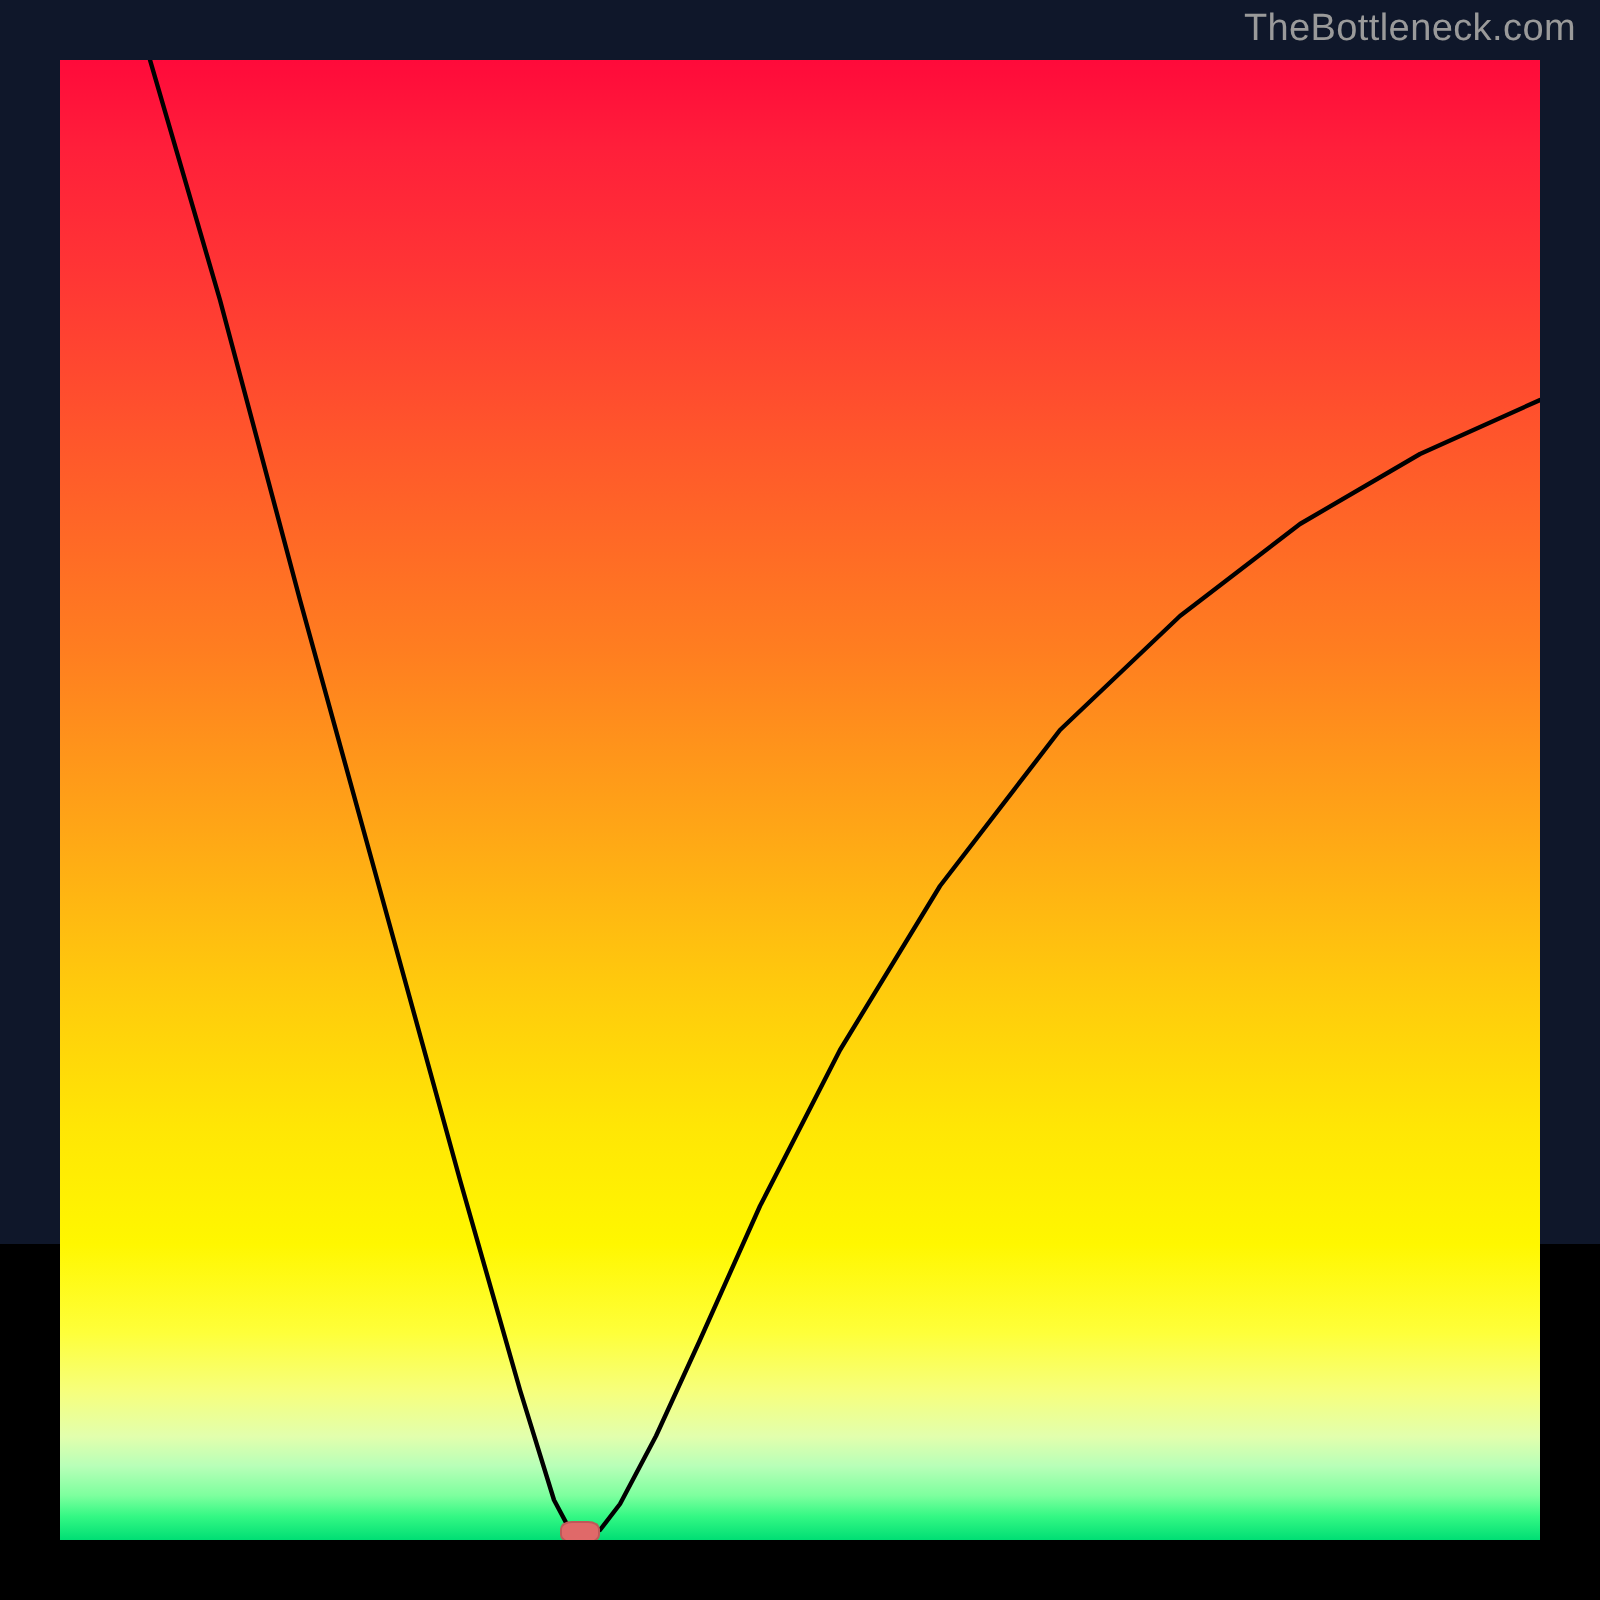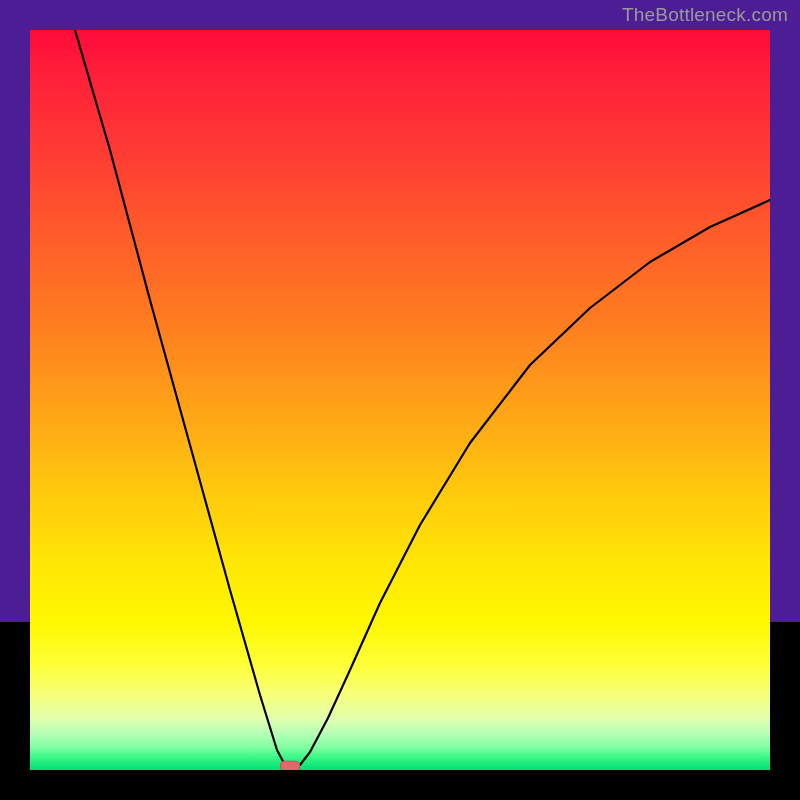--- a/index.html
+++ b/index.html
@@ -9,21 +9,21 @@
     height: 800px;
     background: #000000;
     overflow: hidden;
     font-family: Arial, Helvetica, sans-serif;
   }
   .frame {
     position: absolute;
     inset: 0;
     width: 800px;
     height: 622px;
-    background: #4c1d95;
+    background: #0f172a;
   }
   .plot {
     position: absolute;
     left: 30px;
     top: 30px;
     width: 740px;
     height: 740px;
     overflow: hidden;
   }
   .gradient {

